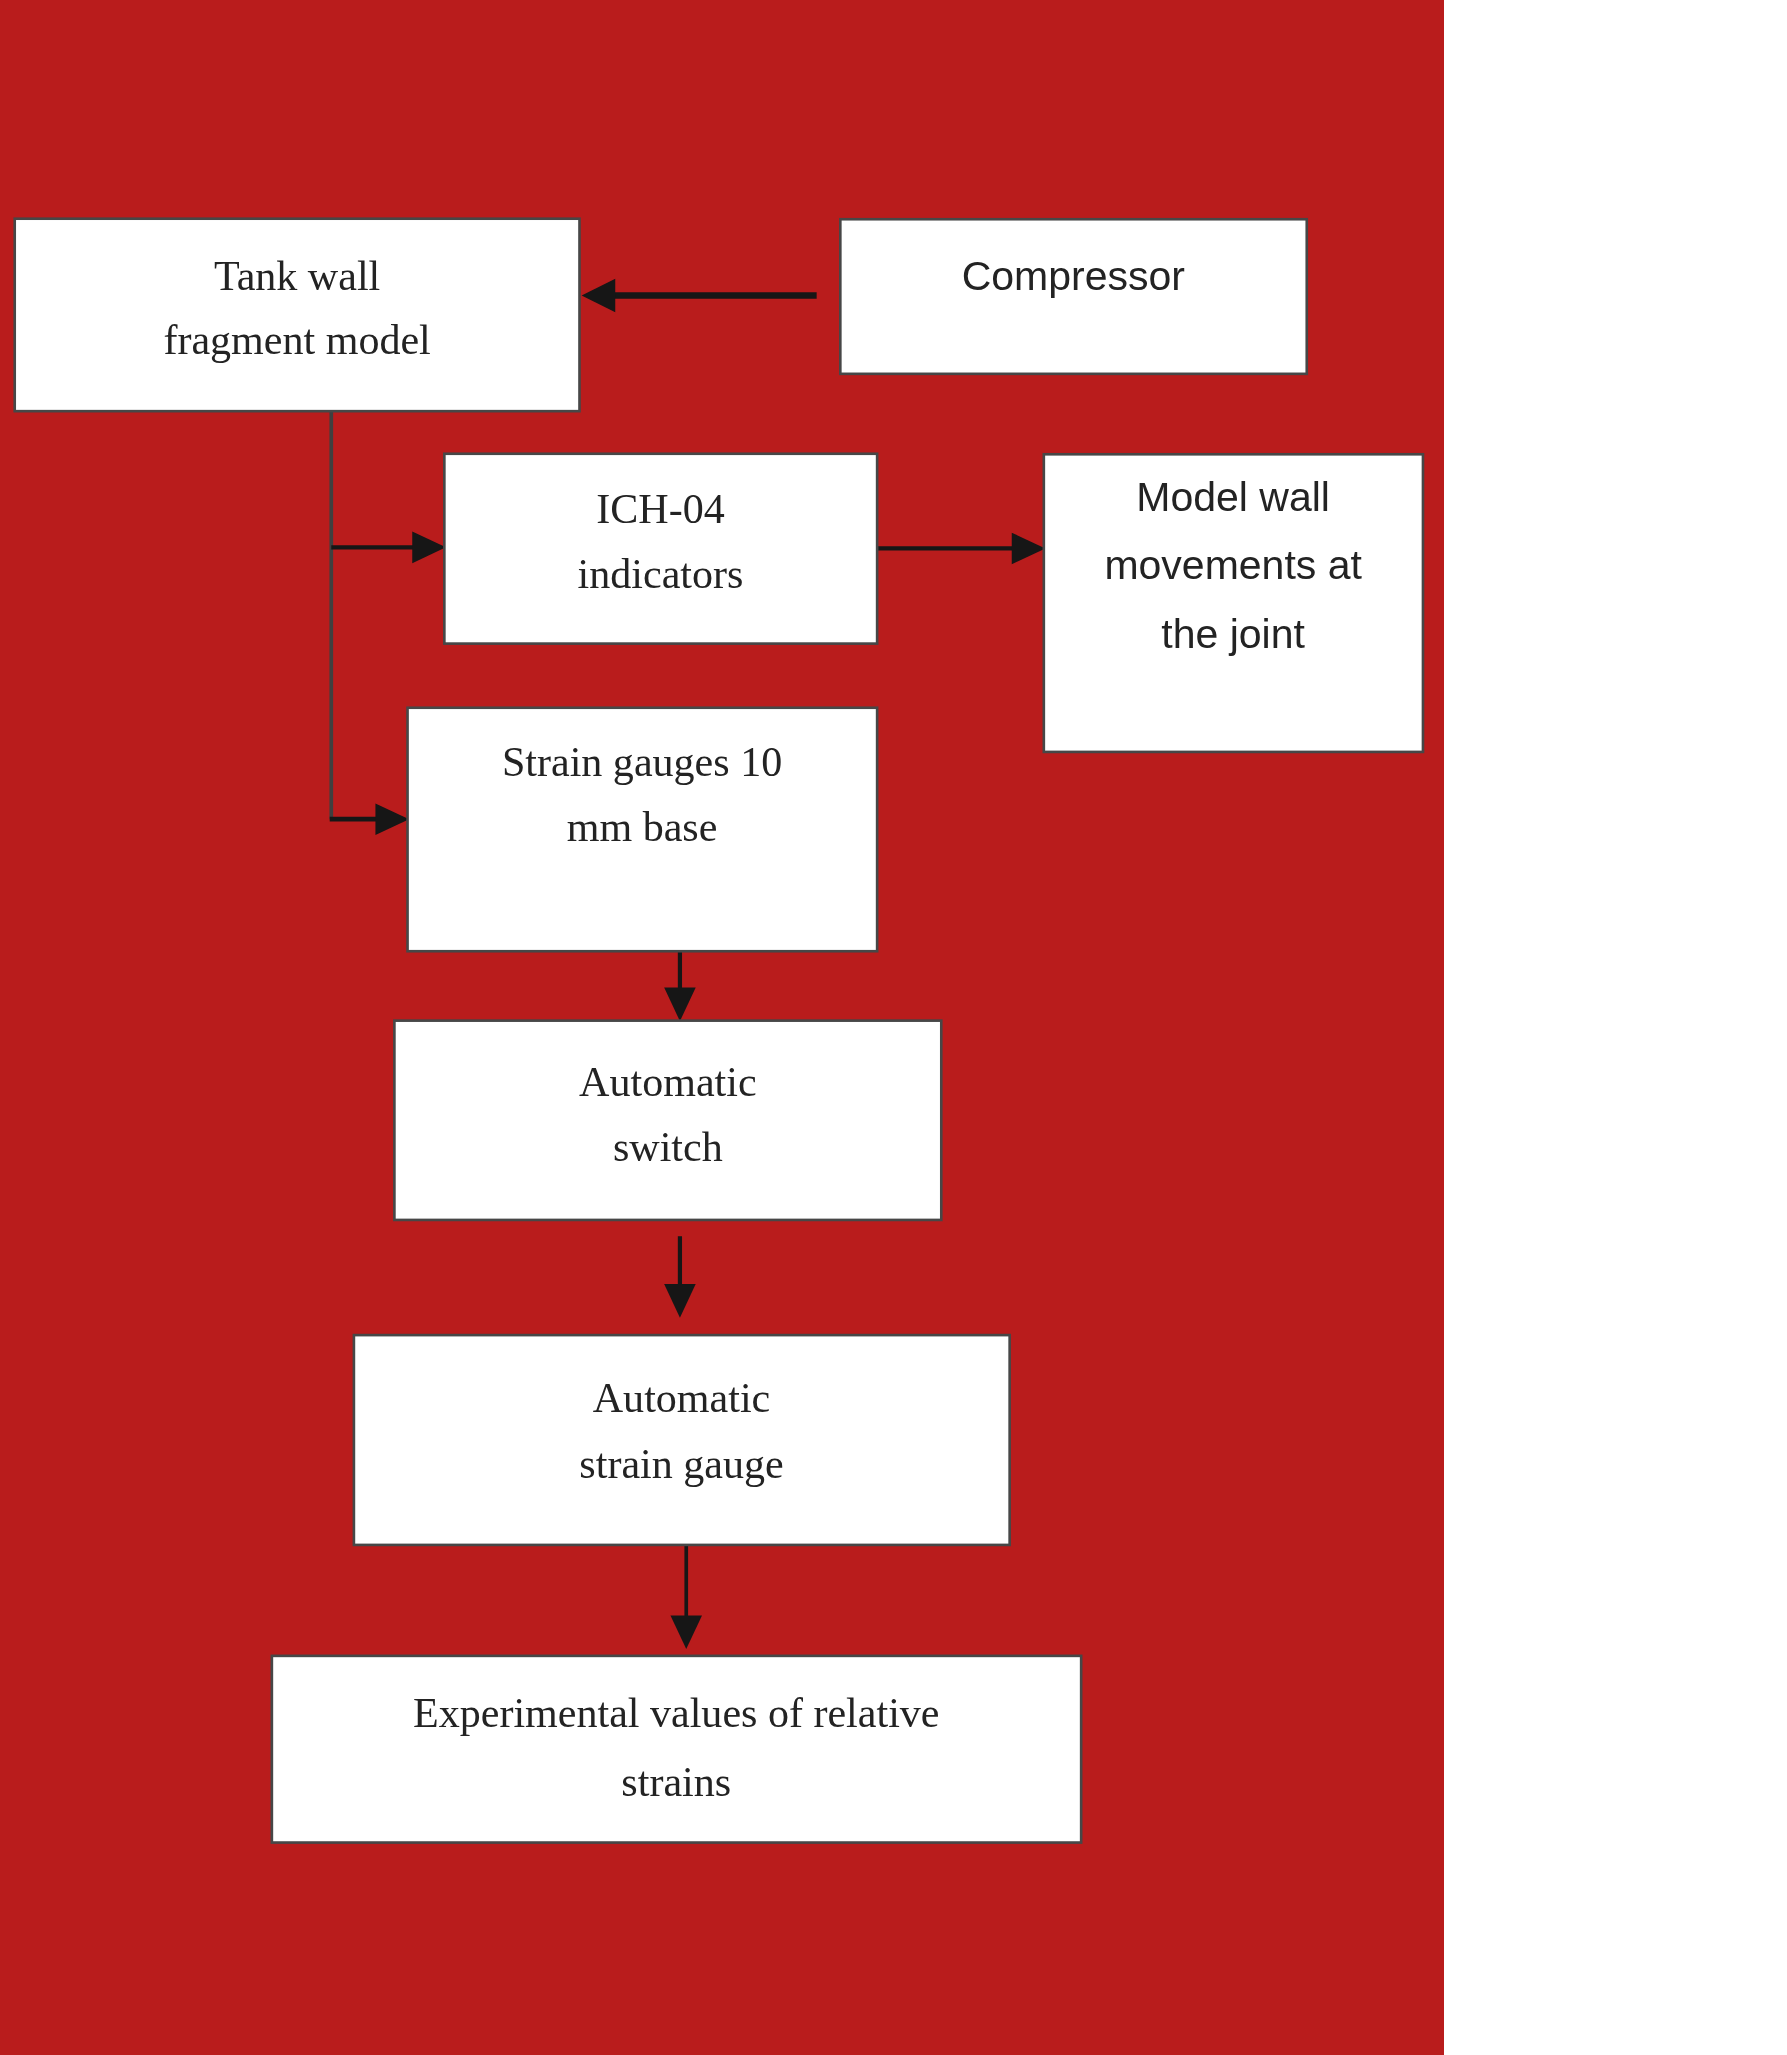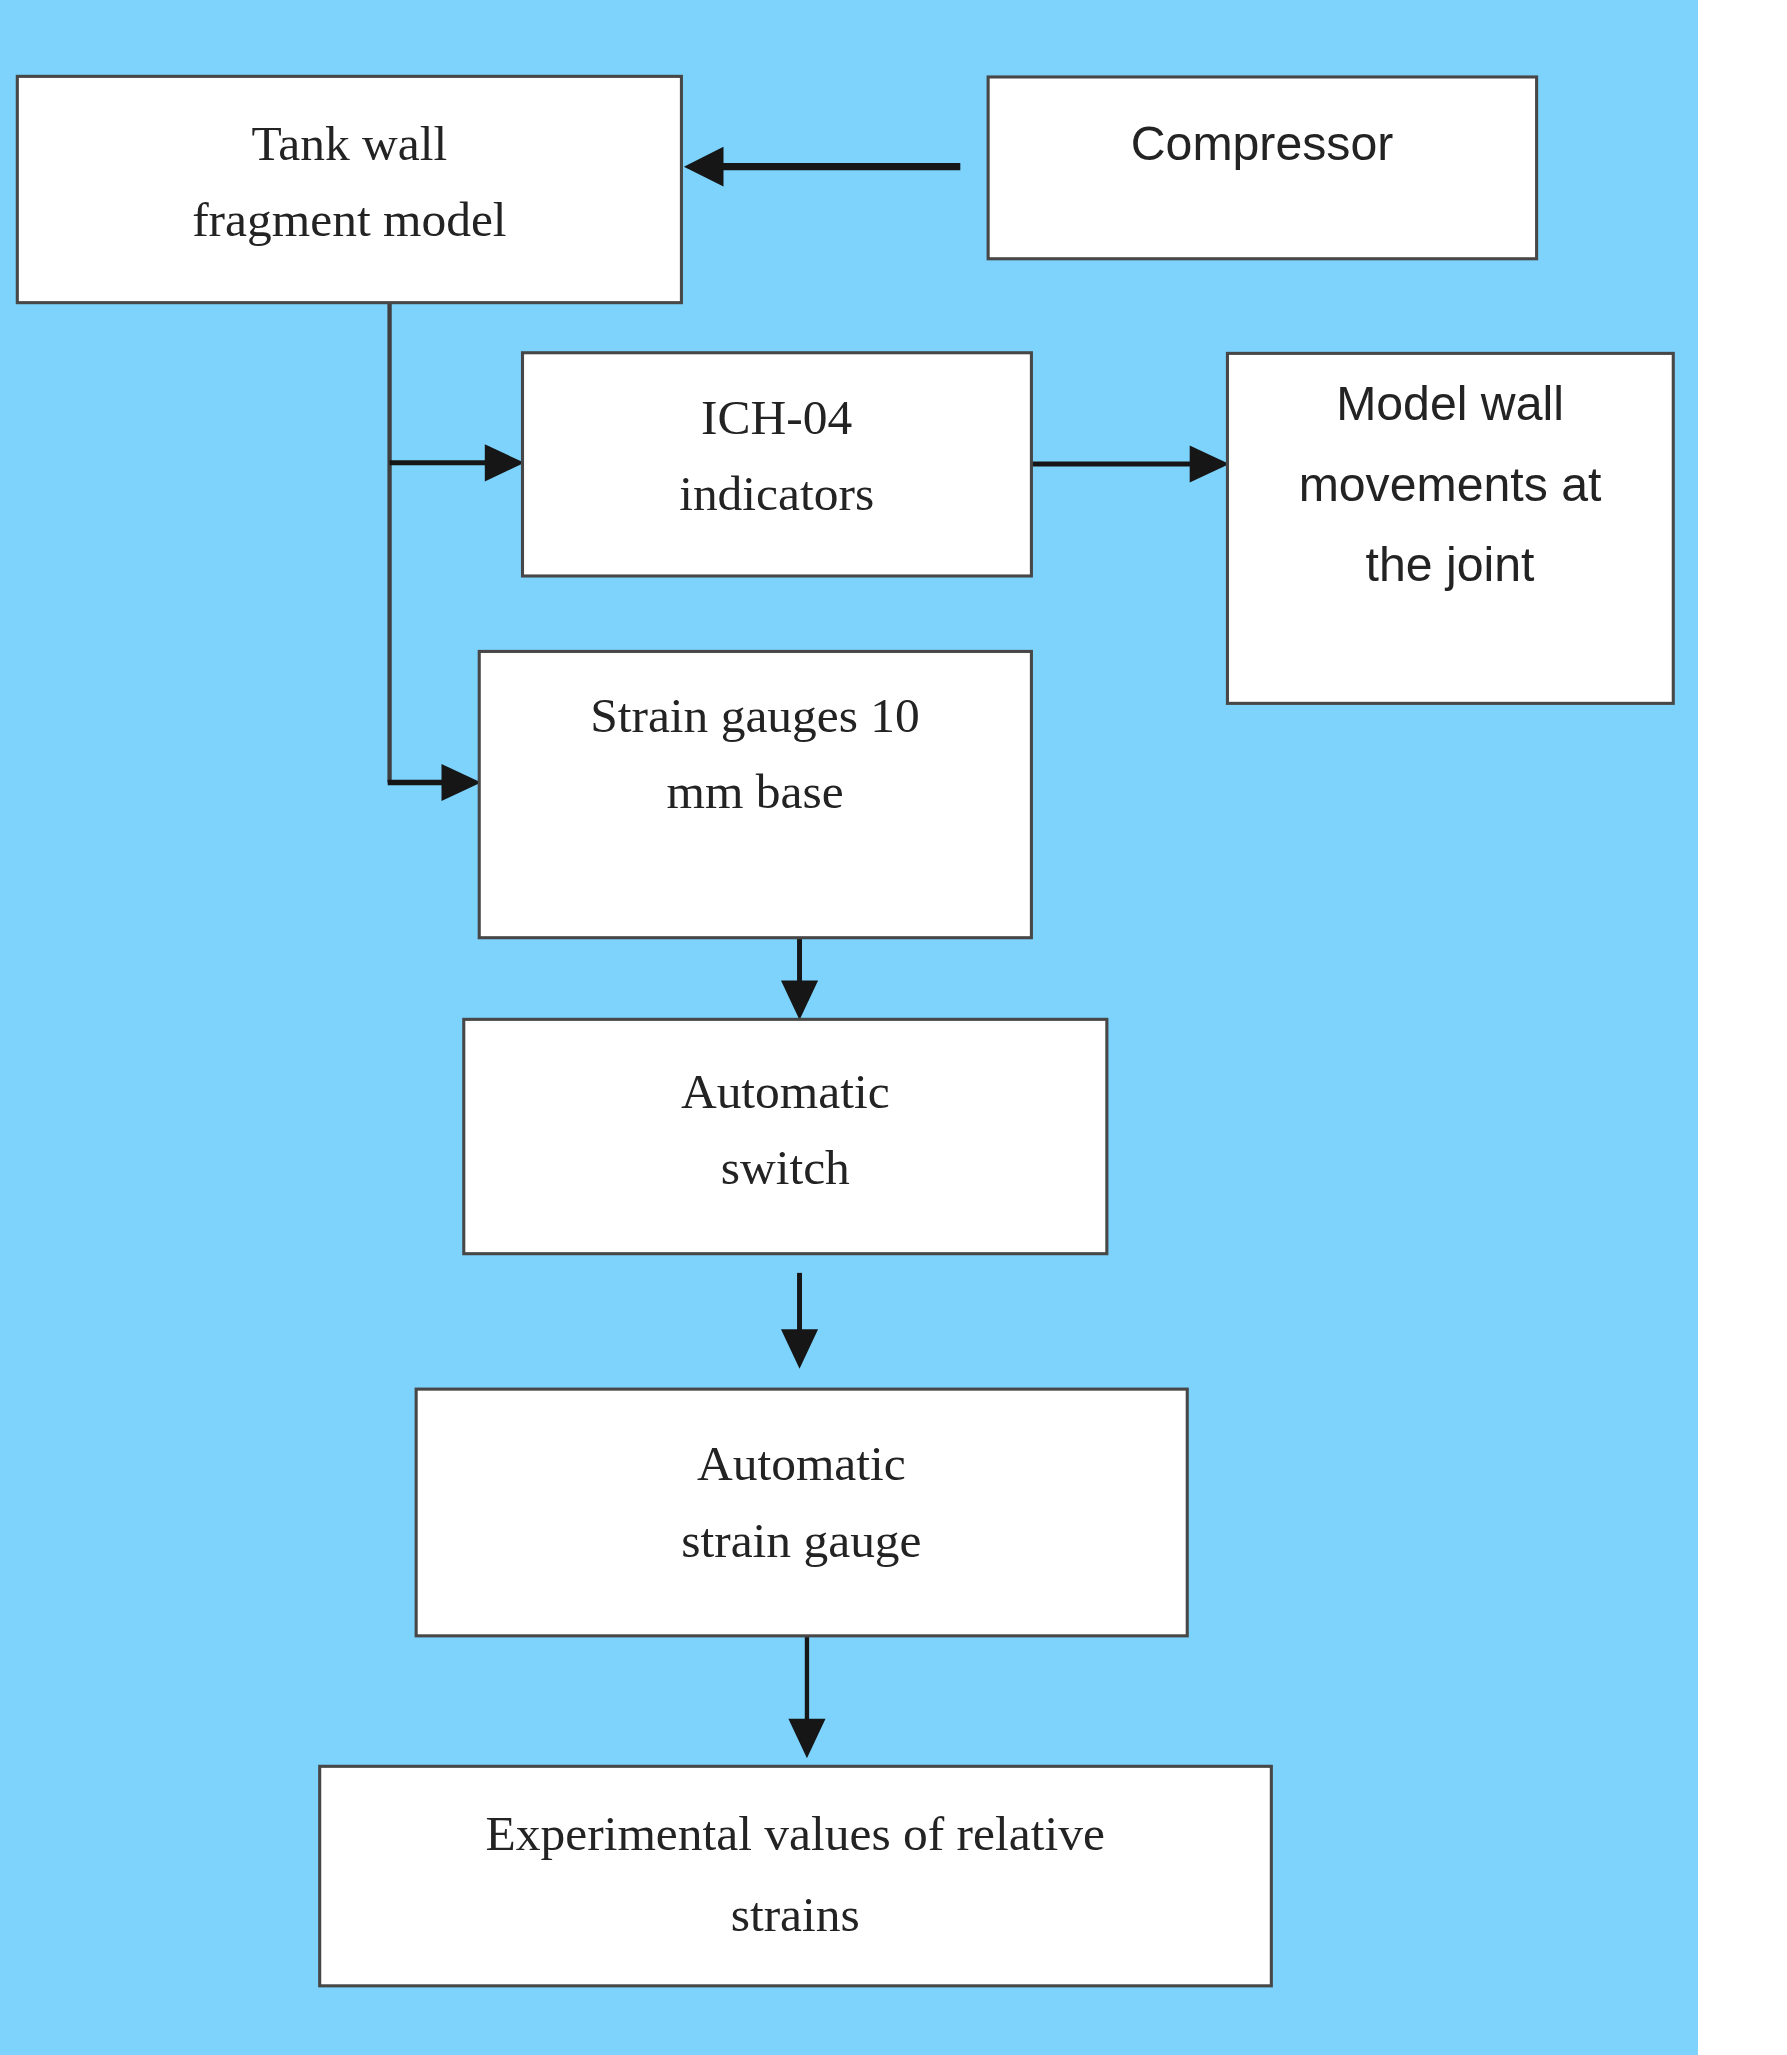--- a/index.html
+++ b/index.html
@@ -1,23 +1,23 @@
 <!DOCTYPE html>
 <html style="font-size:10.4px"><head>
 <meta charset="utf-8">
 <style>
   html, body {
     margin: 0;
     padding: 0;
     background: #ffffff;
   }
   .diagram-wrap {
-    width: 1698px;
+    width: 1444px;
     height: 2056px;
-    background: #7dd3fc;
+    background: #b91c1c;
     position: relative;
   }
   svg.flowchart {
     display: block;
     width: 100%;
     height: 100%;
   }
   .node-rect {
     fill: #ffffff;
     stroke: #474747;

